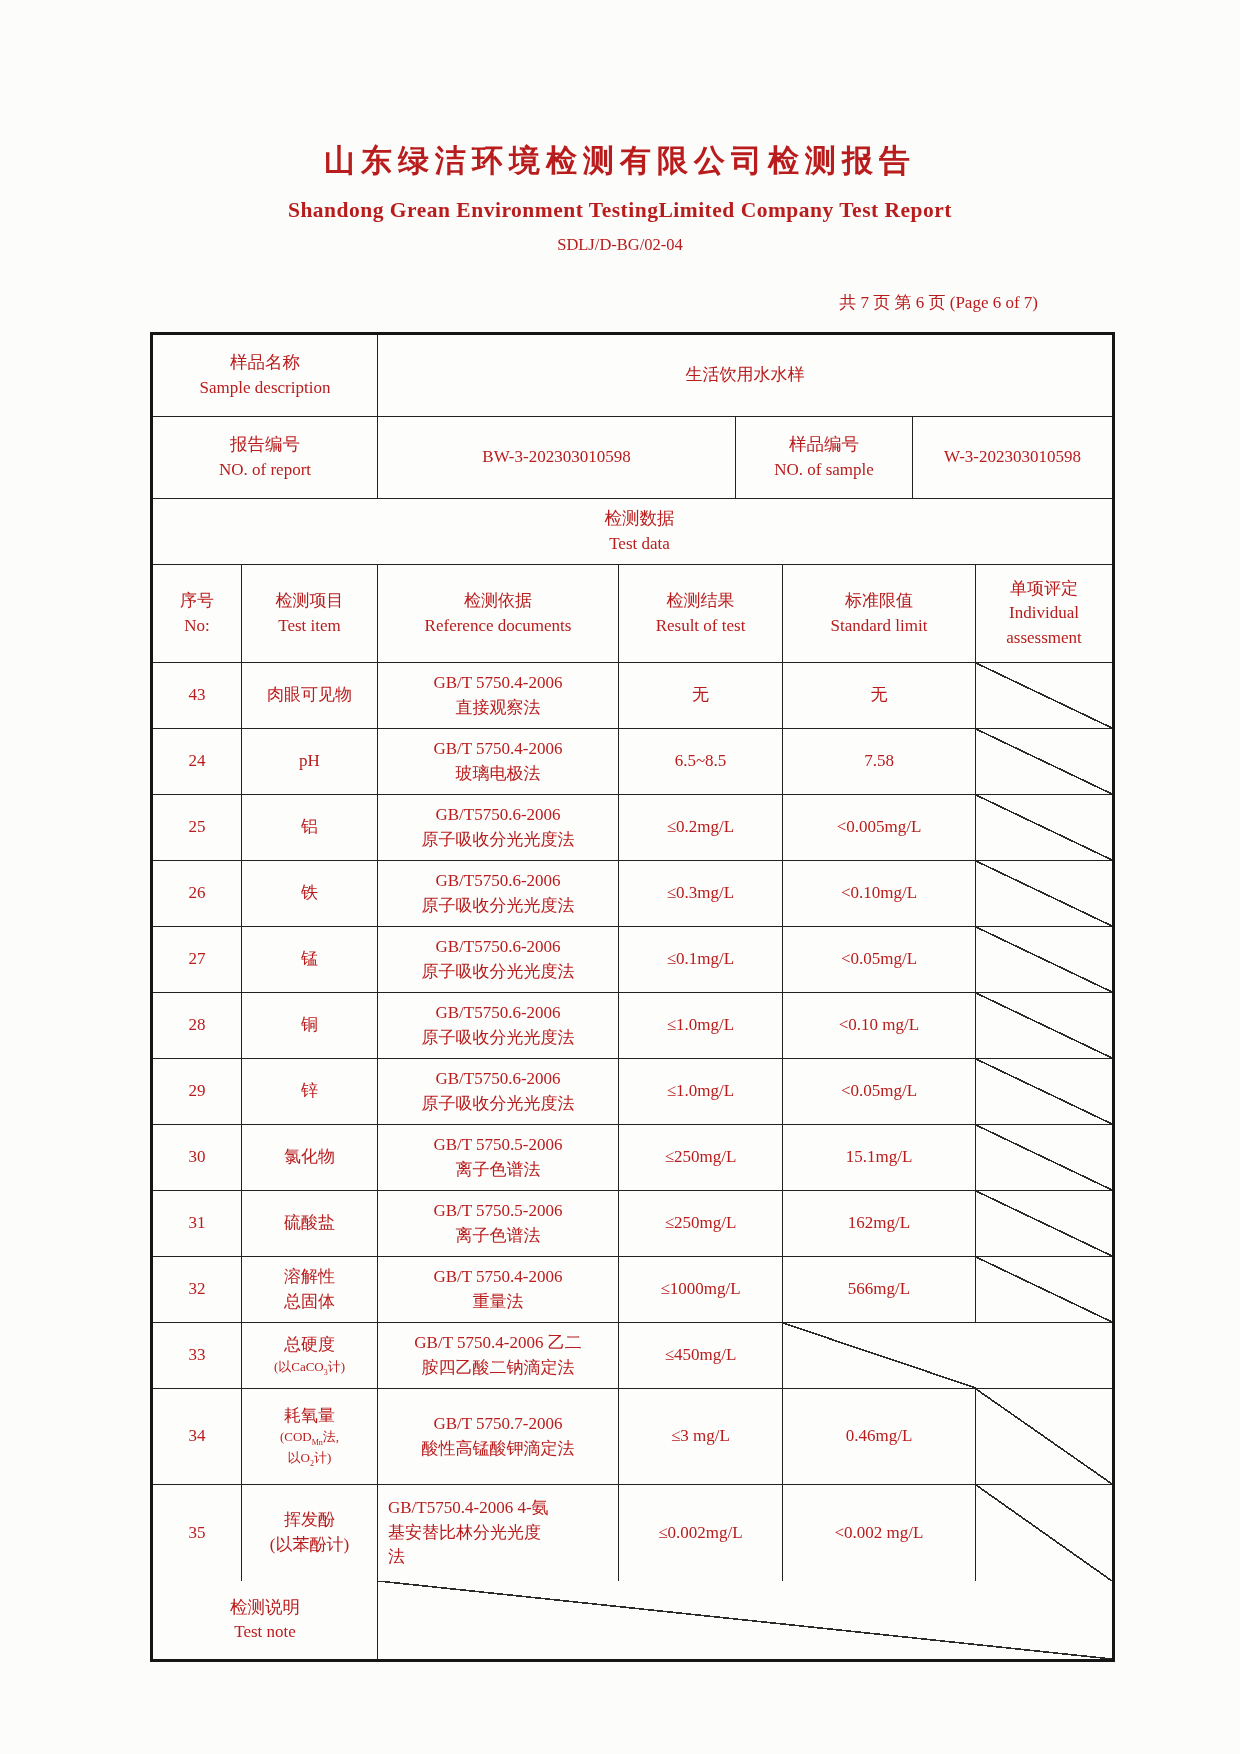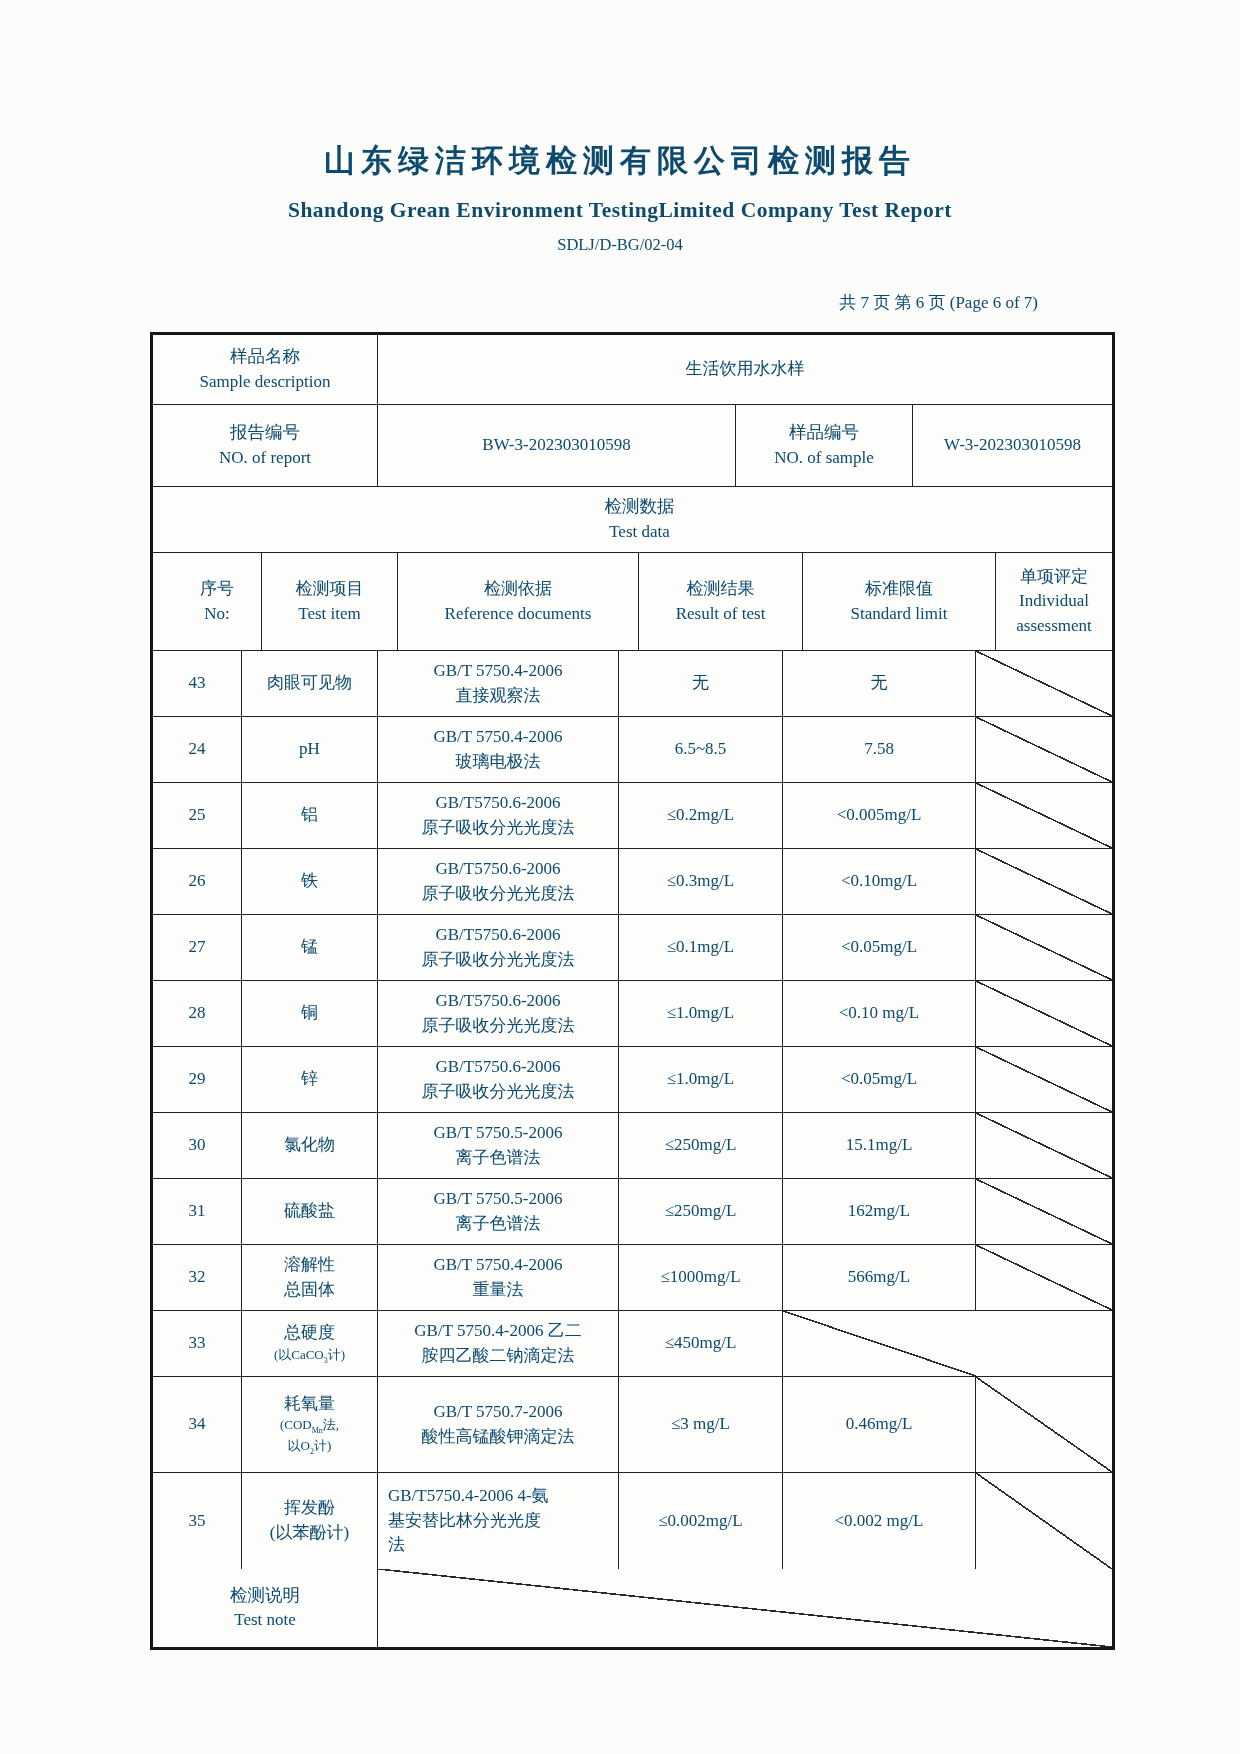--- a/index.html
+++ b/index.html
@@ -2,21 +2,21 @@
 <html><head>
 <meta charset="utf-8">
 <style>
   * { margin:0; padding:0; box-sizing:border-box; }
   html,body { background:#e8e8e8; }
   .page {
     position:relative;
     width:1240px; height:1754px;
     margin:0 auto;
     background:#fcfcfb;
-    color:#0c4a6e;
+    color:#b91c1c;
     font-family:"Liberation Serif","DejaVu Serif",serif;
     overflow:hidden;
   }
   .doc-title {
     padding-top:140px;
     text-align:center;
     font-size:31px; font-weight:bold;
     letter-spacing:6px;
   }
   .doc-subtitle {
@@ -48,24 +48,24 @@
   .cell {
     border-right:1.5px solid #222;
     display:flex; flex-direction:column;
     align-items:center; justify-content:center;
     text-align:center;
     font-size:17px;
     line-height:1.45;
     padding:4px 6px;
   }
   .cell:last-child { border-right:none; }
-  .row-sample   { grid-template-columns:225px 1fr; height:70px; }
+  .row-sample   { grid-template-columns:225px 1fr; height:82px; }
   .row-report   { grid-template-columns:225px 358px 177px 1fr; height:82px; }
   .row-section  { height:66px; }
-  .row-headers  { grid-template-columns:89px 136px 241px 164px 193px 1fr; height:98px;padding-left:20px; }
+  .row-headers  { grid-template-columns:89px 136px 241px 164px 193px 1fr; height:98px; }
   .trow         { grid-template-columns:89px 136px 241px 164px 193px 1fr; min-height:66px; }
   .trow.tall    { min-height:96px; }
   .row-note     { grid-template-columns:225px 1fr; height:78px; }
   .section-cell { border-right:none;padding-left:20px; }
   .lbl-zh { font-size:17.5px; }
   .lbl-en { font-size:17px; }
   .small  { font-size:13px; line-height:1.35; }
   sub { font-size:0.62em; }
   .diag {
     position:relative;

